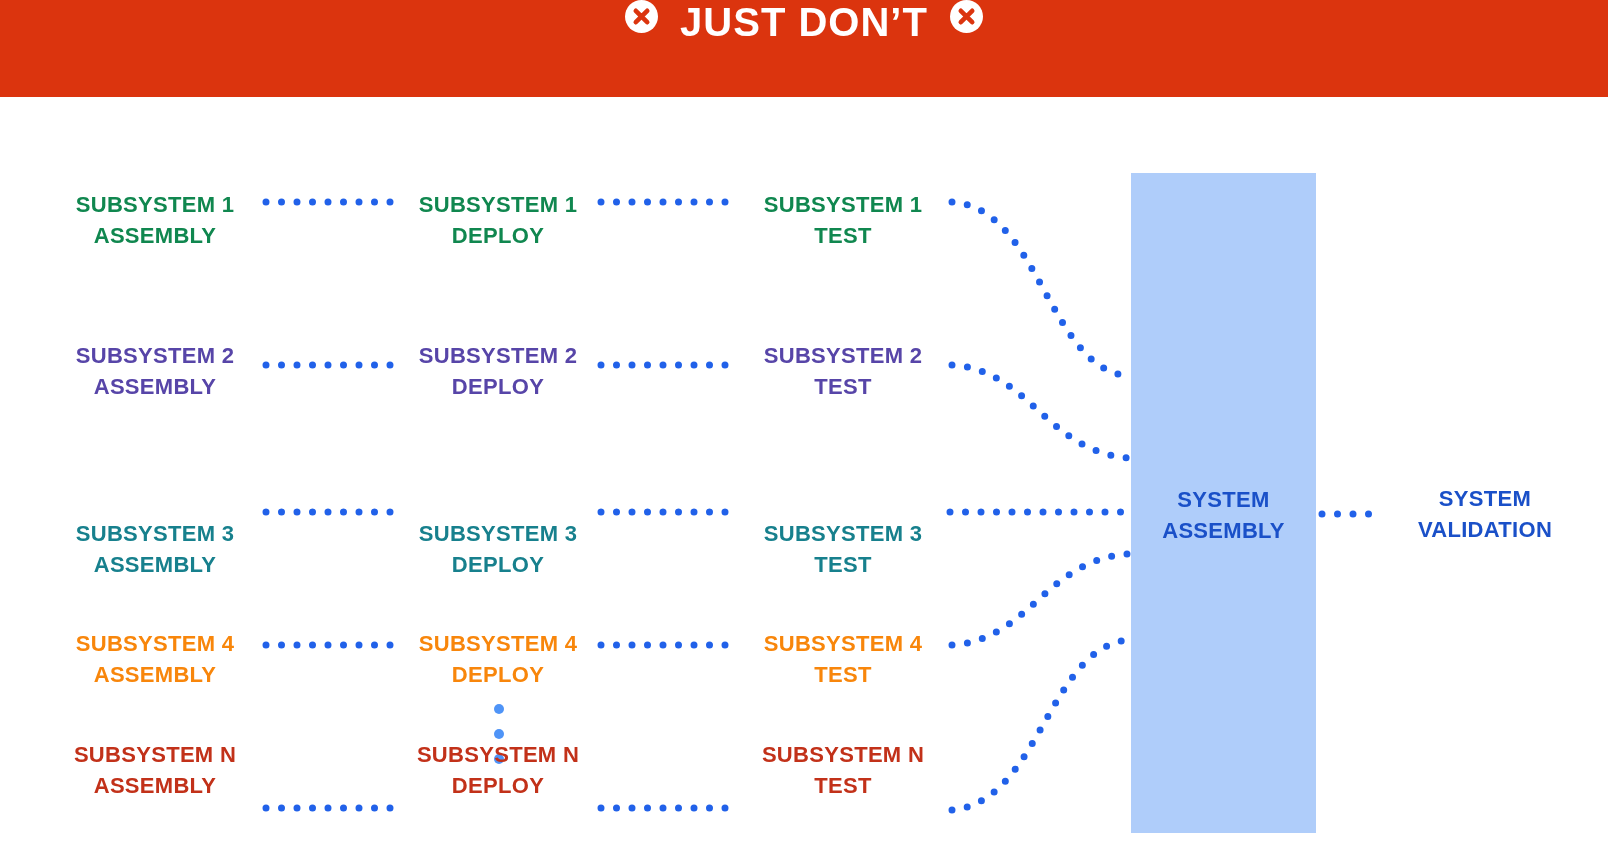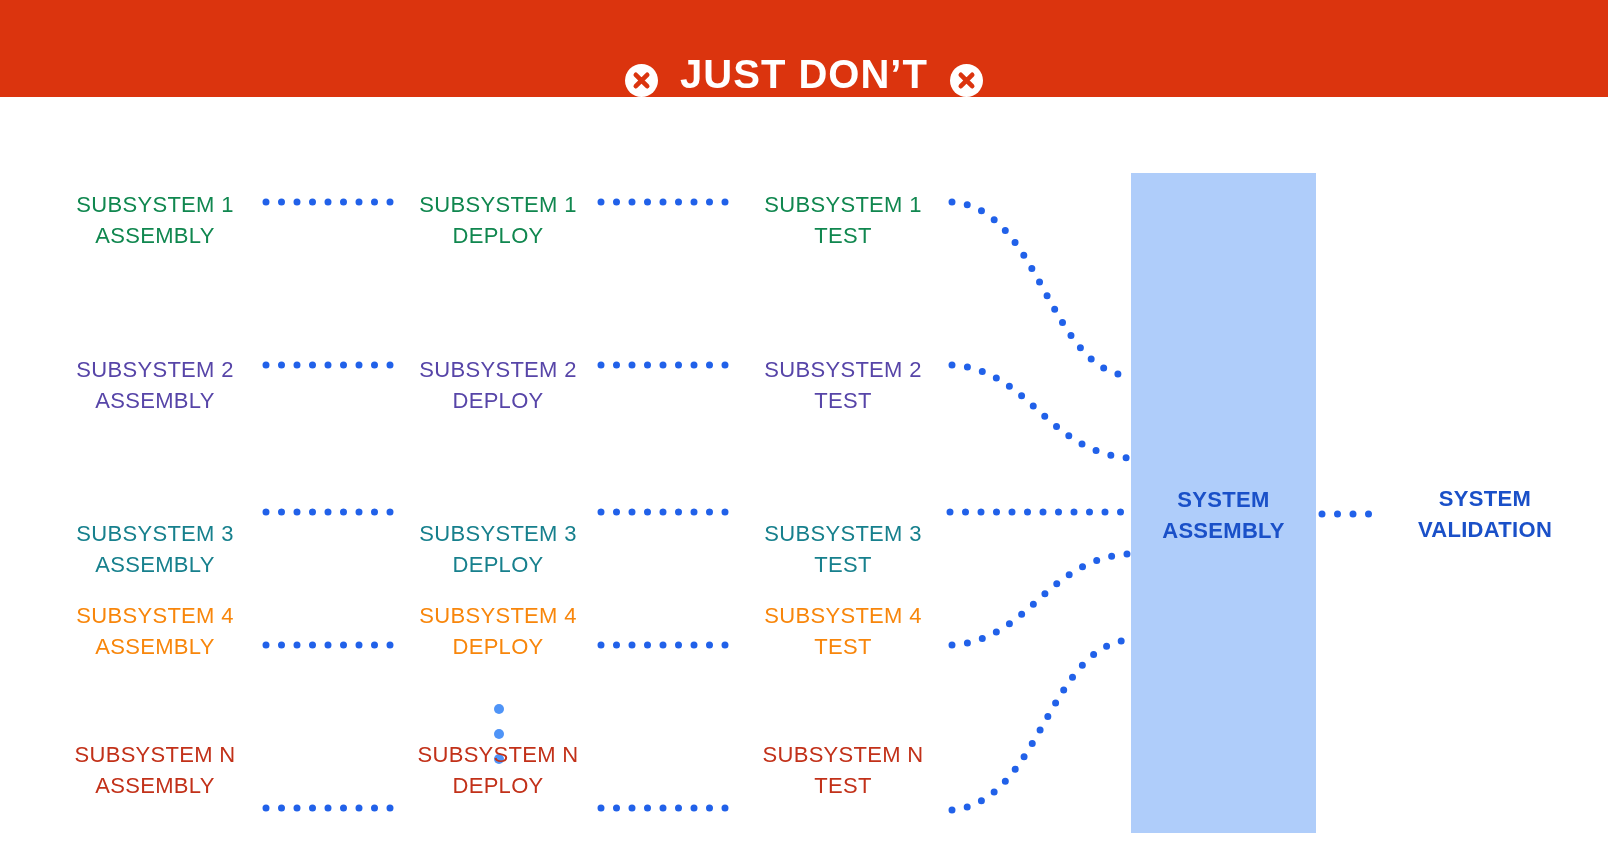--- a/index.html
+++ b/index.html
@@ -1,32 +1,32 @@
 <!DOCTYPE html>
 <html><head>
 <meta charset="utf-8">
 <style>
   html,body{margin:0;padding:0;background:#ffffff;}
   body{width:1608px;height:846px;font-family:"Liberation Sans","DejaVu Sans",sans-serif;overflow:hidden;}
 
   
-  .banner{height:97px;display:flex;align-items:flex-end;justify-content:center;gap:22px;}
+  .banner{height:97px;display:flex;align-items:flex-start;justify-content:center;gap:22px;}
   .banner h1{margin:0;color:#ffffff;font-size:40px;font-weight:700;letter-spacing:1px;}
   .banner .xicon{width:33px;height:33px;display:block;}
 
   
   .diagram{position:relative;width:1608px;height:749px;}
   .lines{position:absolute;left:0;top:0;}
 
   
   .node{position:absolute;transform:translateX(-50%);text-align:center;
-        font-weight:400;font-size:22px;line-height:31px;letter-spacing:.3px;white-space:nowrap;}
+        font-weight:700;font-size:22px;line-height:31px;letter-spacing:.3px;white-space:nowrap;}
   .node span{display:block;}
   .c1{left:155px}.c2{left:498px}.c3{left:843px}
-  .r1{top:92px}.r2{top:257px}.r3{top:421px}.r4{top:503px}.r5{top:642px}
+  .r1{top:92px}.r2{top:243px}.r3{top:421px}.r4{top:531px}.r5{top:642px}
 
   
   .sys-box{position:absolute;left:1131px;top:76px;width:185px;height:660px;}
   .sys-box .label{position:absolute;left:0;top:311px;width:100%;text-align:center;
         font-weight:700;font-size:22px;line-height:31px;letter-spacing:.3px;}
   .sys-box .label span{display:block;}
 
   
   .validation{position:absolute;left:1485px;top:386px;transform:translateX(-50%);
         text-align:center;font-weight:700;font-size:22px;line-height:31px;letter-spacing:.3px;white-space:nowrap;}

